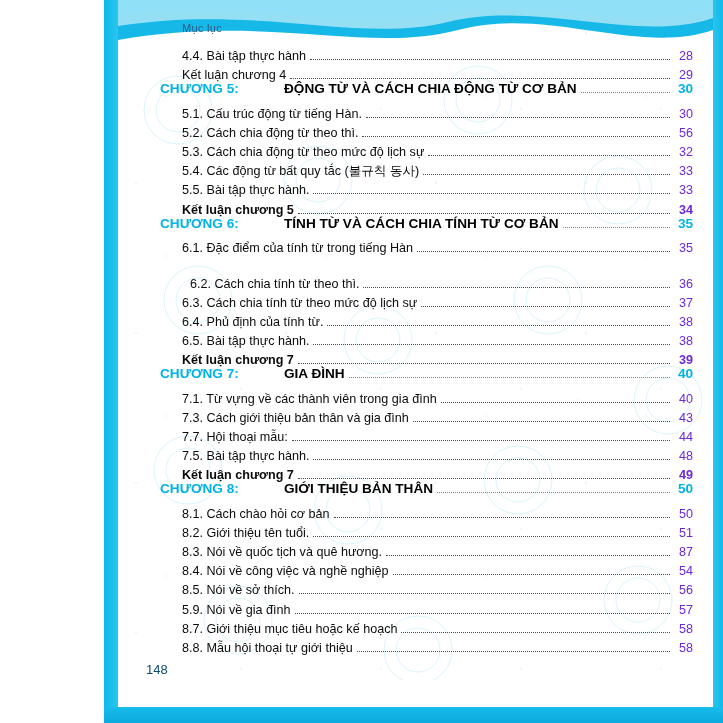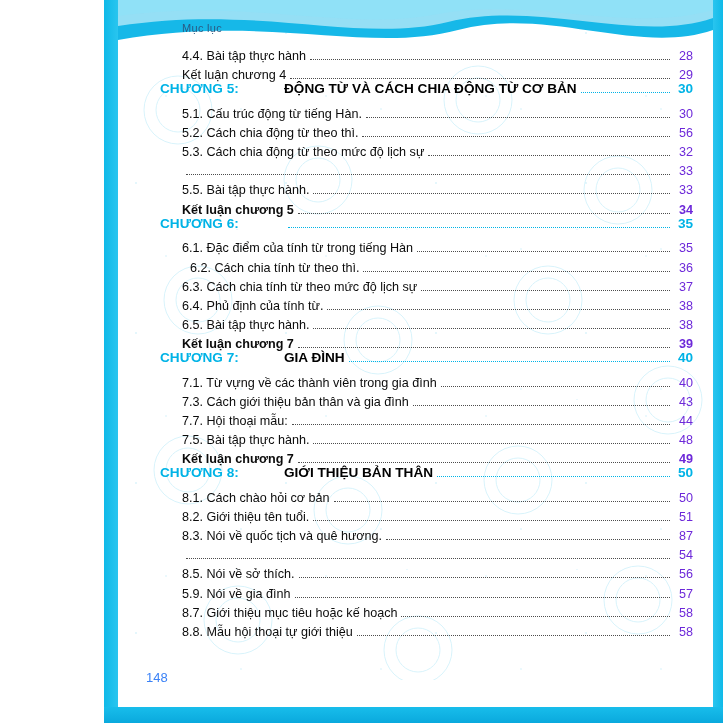--- a/index.html
+++ b/index.html
@@ -114,21 +114,21 @@
     height: 1px;
   }
   .row .page {
     font-size: 12.6px;
     color: #6d28d9;
     min-width: 20px;
     text-align: right;
   }
   
   .lvl-1 { padding-left: 36px; margin-top: 6.2px; }
-  .lvl-1b { padding-left: 44px; margin-top: 7px; }
+  .lvl-1b { padding-left: 44px; margin-top: 23px; }
   .lvl-0 { padding-left: 14px; margin-top: 0; }
   .concl { padding-left: 36px; margin-top: 6.2px; font-weight: bold; }
 
   
   .chapter .ch-no {
     font-size: 13.6px;
     font-weight: bold;
     color: #00b3e6;
     width: 124px;
     display: inline-block;
@@ -145,23 +145,23 @@
     font-size: 13.6px;
     font-weight: bold;
     color: #00b3e6;
   }
   .chapter-gap { height: 5px; }
 
   
   .folio {
     position: absolute;
     left: 28px;
-    bottom: 22px;
+    bottom: 30px;
     font-size: 13px;
-    color: #3b82f6;
+    color: #0c4a6e;
   }
 </style>
 </head>
 <body>
 
 <div id="page">
 
   <div class="frame-left"></div>
   <div class="frame-right"></div>
   <div class="frame-bottom"></div>
@@ -242,36 +242,38 @@
         <span class="label">5.2. Cách chia động từ theo thì.</span>
         <span class="dots"></span>
         <span class="page">56</span>
       </div>
       <div class="row lvl-1">
         <span class="label">5.3. Cách chia động từ theo mức độ lịch sự</span>
         <span class="dots"></span>
         <span class="page">32</span>
       </div>
       <div class="row lvl-1">
+        <span class="label">5.4. Các động từ bất quy tắc (불규칙 동사)</span>
         <span class="dots"></span>
         <span class="page">33</span>
       </div>
       <div class="row lvl-1">
         <span class="label">5.5. Bài tập thực hành.</span>
         <span class="dots"></span>
         <span class="page">33</span>
       </div>
       <div class="row concl">
         <span class="label">Kết luận chương 5</span>
         <span class="dots"></span>
         <span class="page">34</span>
       </div>
 
       <div class="row lvl-0 chapter">
         <span class="ch-no">CHƯƠNG 6:</span>
+        <span class="ch-name">TÍNH TỪ VÀ CÁCH CHIA TÍNH TỪ CƠ BẢN</span>
         <span class="dots"></span>
         <span class="page">35</span>
       </div>
       <div class="chapter-gap"></div>
       <div class="row lvl-1">
         <span class="label">6.1. Đặc điểm của tính từ trong tiếng Hàn</span>
         <span class="dots"></span>
         <span class="page">35</span>
       </div>
       <div class="row lvl-1b">
@@ -349,20 +351,21 @@
         <span class="label">8.2. Giới thiệu tên tuổi.</span>
         <span class="dots"></span>
         <span class="page">51</span>
       </div>
       <div class="row lvl-1">
         <span class="label">8.3. Nói về quốc tịch và quê hương.</span>
         <span class="dots"></span>
         <span class="page">87</span>
       </div>
       <div class="row lvl-1">
+        <span class="label">8.4. Nói về công việc và nghề nghiệp</span>
         <span class="dots"></span>
         <span class="page">54</span>
       </div>
       <div class="row lvl-1">
         <span class="label">8.5. Nói về sở thích.</span>
         <span class="dots"></span>
         <span class="page">56</span>
       </div>
       <div class="row lvl-1">
         <span class="label">5.9. Nói về gia đình</span>

